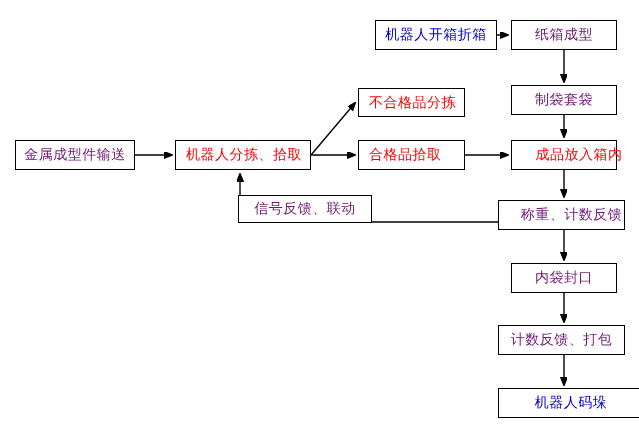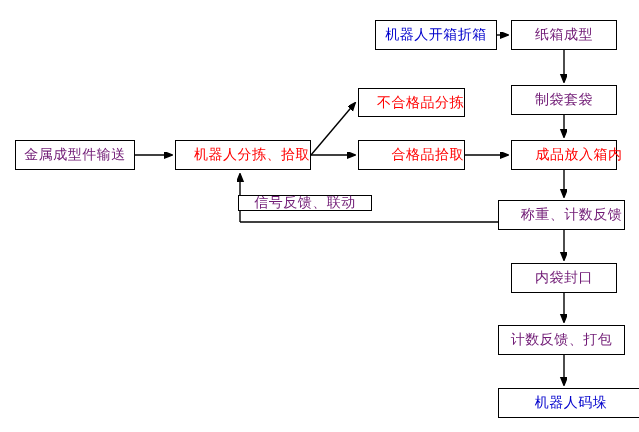--- a/index.html
+++ b/index.html
@@ -24,21 +24,21 @@
     align-items: center;
     justify-content: center;
     font-size: 14px;
     letter-spacing: 0.5px;
     white-space: nowrap;
     z-index: 3;
   }
   .node.black { color: #701a75; }
   .node.red   { color: #ff0000; }
   .node.blue  { color: #0000cc; }
-  .node.leftish { justify-content: flex-end; padding-left: 10px; }
+  .node.leftish { justify-content: flex-start; padding-left: 10px; }
   svg#wires {
     position: absolute;
     left: 0;
     top: 0;
     width: 639px;
     height: 432px;
     z-index: 1;
   }
   svg#wires line, svg#wires path {
     stroke: #000000;
@@ -109,21 +109,21 @@
     </div>
 
   <div class="node black" style="left: 511px; top: 85px; width: 106px; height: 30px;">
       <span>制袋套袋</span>
     </div>
 
   <div class="node red" style="left: 511px; top: 140px; width: 106px; height: 30px; padding-left: 30px;">
       <span>成品放入箱内</span>
     </div>
 
-  <div class="node black" style="left: 238px; top: 195px; width: 134px; height: 16px; font-family: Liberation Serif, serif;">
+  <div class="node black" style="left: 238px; top: 195px; width: 134px; height: 28px; font-family: Liberation Serif, serif;">
       <span>信号反馈、联动</span>
     </div>
 
   <div class="node black" style="left: 498px; top: 200px; width: 127px; height: 30px; padding-left: 20px;">
       <span>称重、计数反馈</span>
     </div>
 
   <div class="node black" style="left: 511px; top: 263px; width: 106px; height: 30px;">
       <span>内袋封口</span>
     </div>

